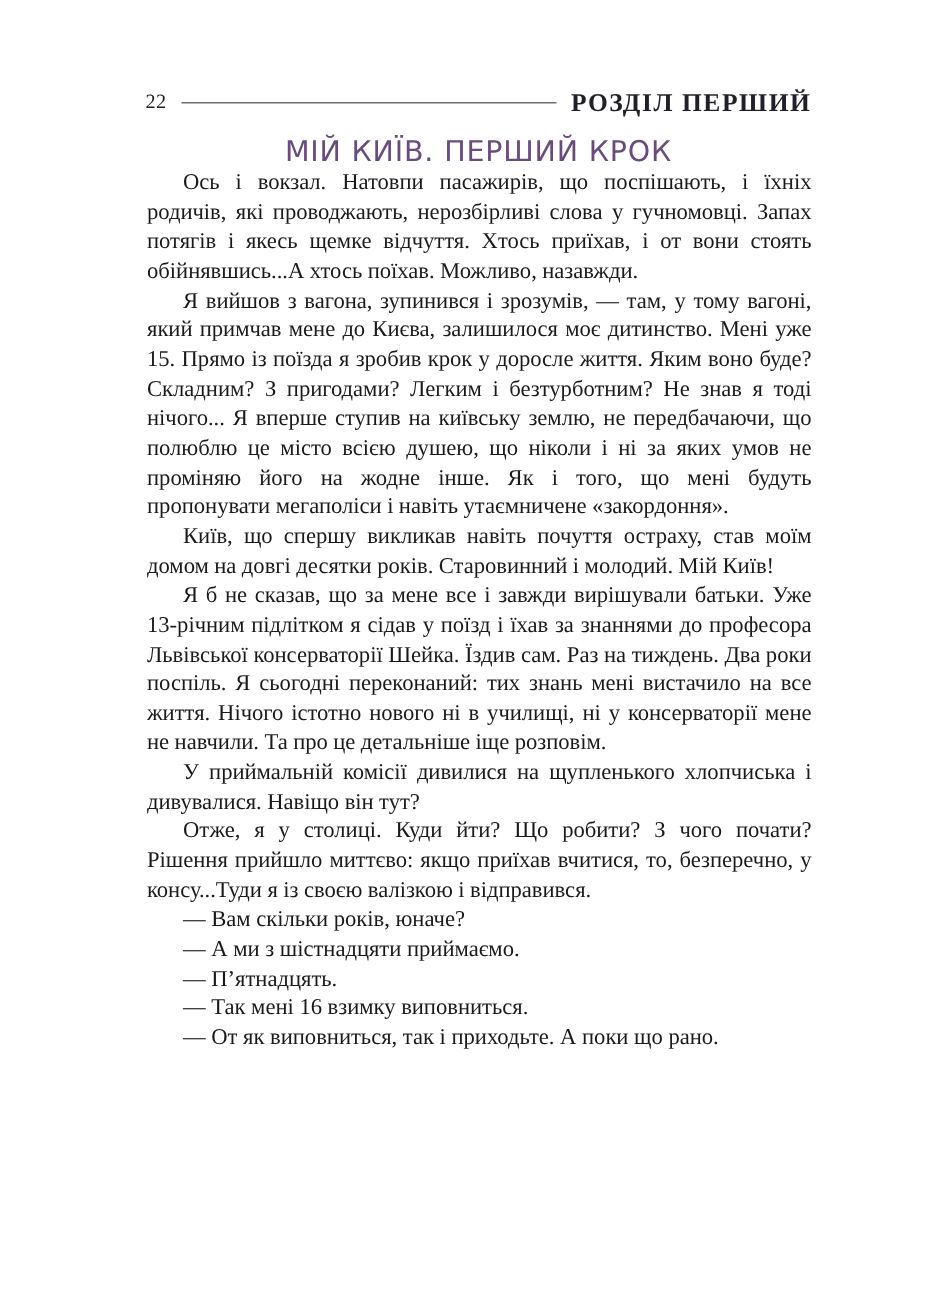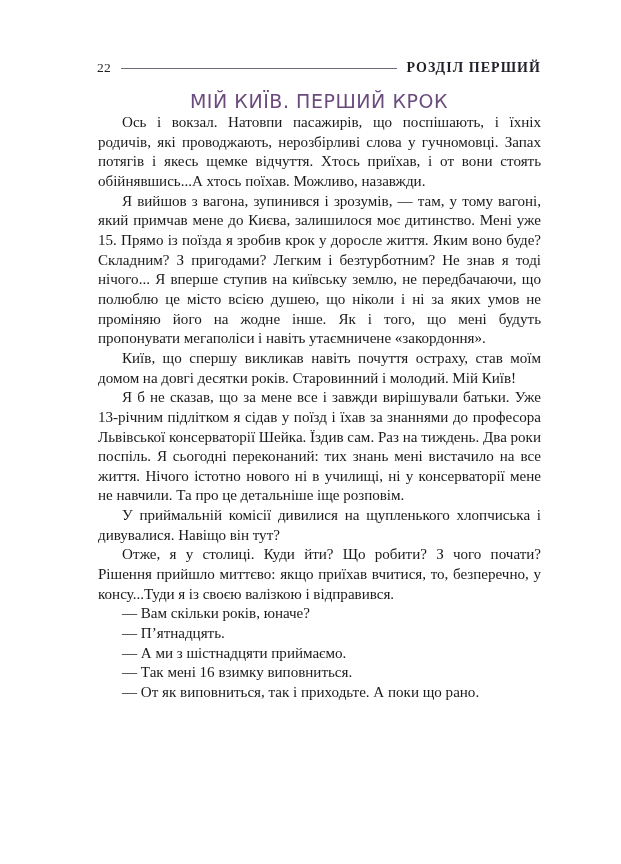--- a/index.html
+++ b/index.html
@@ -43,21 +43,21 @@
   }
   .head-rule {
     flex: 1 1 auto;
     height: 1px;
     background: #6e6e78;
     margin-top: 1px;
   }
   .chapter-label {
     flex: 0 0 auto;
     font-family: "Liberation Serif", "DejaVu Serif", serif;
-    font-size: 14px;
+    font-size: 17px;
     font-weight: 700;
     letter-spacing: 1.05px;
     color: #211f28;
     line-height: 1;
     white-space: nowrap;
   }
 
   
   .section-title {
     position: absolute;
@@ -117,19 +117,19 @@
 
   <div class="textblock">
     <p class="para indent">Ось і вокзал. Натовпи пасажирів, що поспішають, і їхніх родичів, які проводжають, нерозбірливі слова у гучномовці. Запах потягів і якесь щемке відчуття.  Хтось приїхав, і от вони стоять обійнявшись...А хтось поїхав. Можливо, назавжди.</p>
     <p class="para indent">Я вийшов з вагона, зупинився і зрозумів, — там, у тому вагоні, який примчав мене до Києва, залишилося моє дитинство. Мені уже 15. Прямо із поїзда я зробив крок у доросле життя. Яким воно буде? Складним? З пригодами? Легким і безтурботним? Не знав я тоді нічого... Я вперше ступив на київську землю, не передбачаючи, що полюблю це місто всією душею, що ніколи і ні за яких умов не проміняю його на жодне інше. Як і того, що мені будуть пропонувати мегаполіси і навіть утаємничене «закордоння».</p>
     <p class="para indent">Київ, що спершу викликав навіть почуття остраху, став моїм домом на довгі десятки років. Старовинний і молодий. Мій Київ!</p>
     <p class="para indent">Я б не сказав, що за мене все і завжди вирішували батьки. Уже 13-річним підлітком я сідав у поїзд і їхав за знаннями до професора Львівської консерваторії Шейка. Їздив сам. Раз на тиждень. Два роки поспіль. Я сьогодні переконаний: тих знань мені вистачило на все життя. Нічого істотно нового ні в училищі, ні у консерваторії мене не навчили. Та про це детальніше іще розповім.</p>
     <p class="para indent">У приймальній комісії дивилися на щупленького хлопчиська і дивувалися. Навіщо він тут?</p>
     <p class="para indent">Отже, я у столиці. Куди йти? Що робити? З чого почати? Рішення прийшло миттєво: якщо приїхав вчитися, то, безперечно, у консу...Туди я із своєю валізкою і відправився.</p>
 
     <p class="dialogue">— Вам скільки років, юначе?</p>
+    <p class="dialogue">— А ми з шістнадцяти приймаємо.</p>
     <p class="dialogue">— П’ятнадцять.</p>
-    <p class="dialogue">— А ми з шістнадцяти приймаємо.</p>
     <p class="dialogue">— Так мені 16 взимку виповниться.</p>
     <p class="dialogue">— От як виповниться, так і приходьте. А поки що рано.</p>
   </div>
 
 </div>
 
 </body></html>

